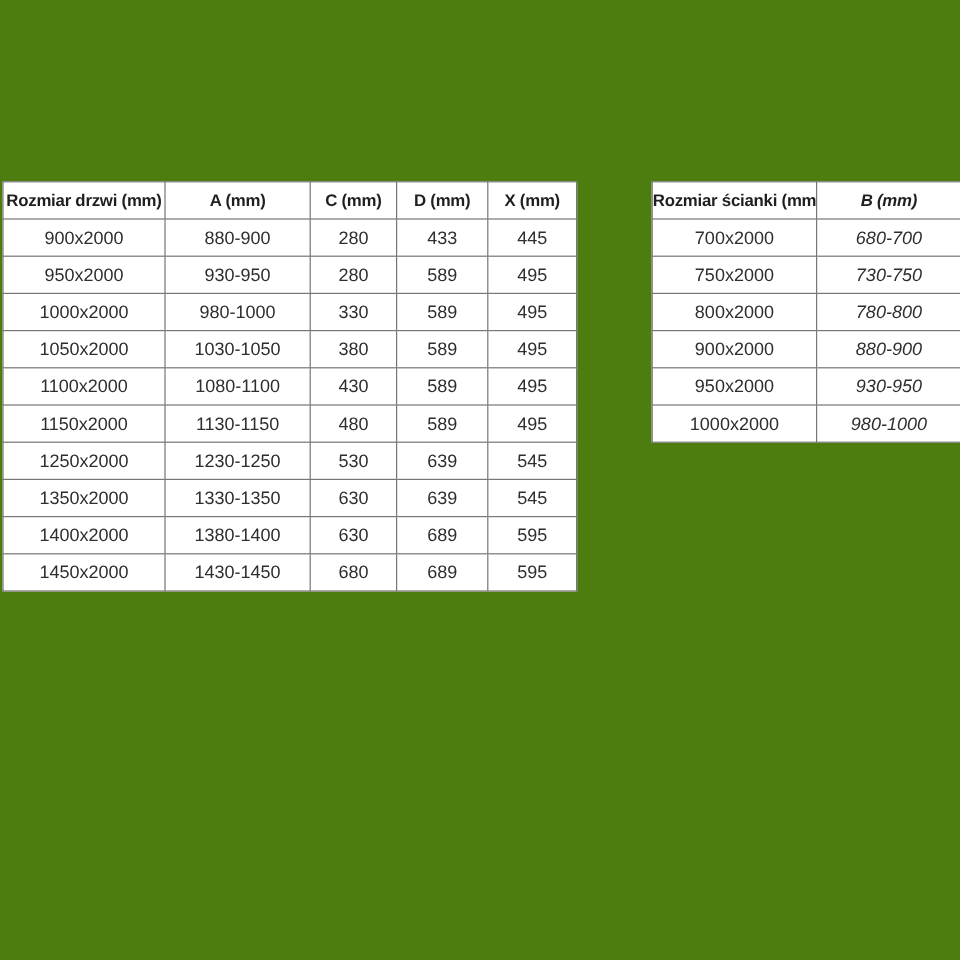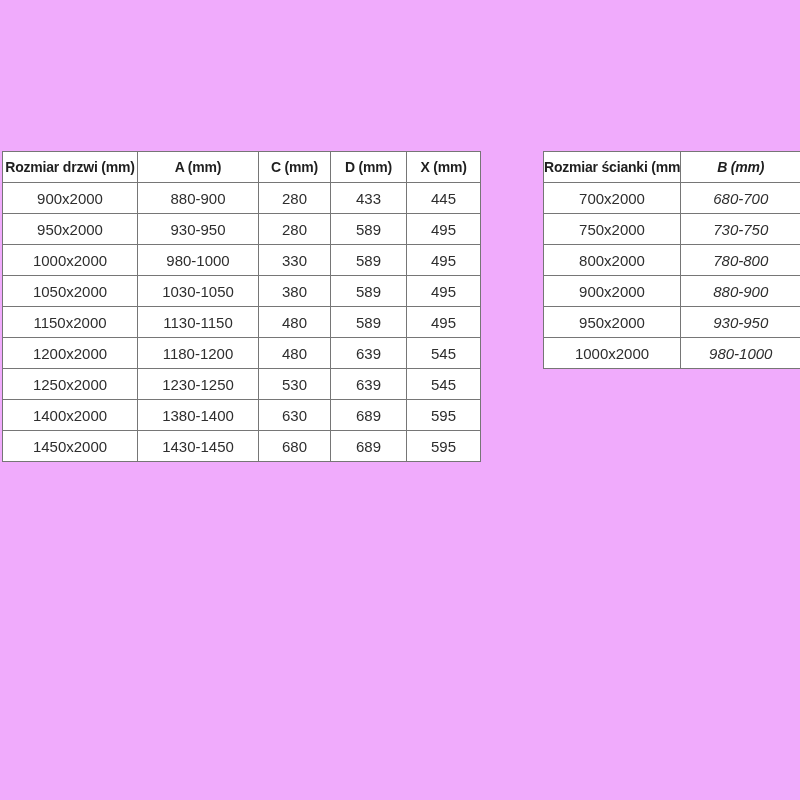--- a/index.html
+++ b/index.html
@@ -10,21 +10,21 @@
     width: 800px;
     height: 800px;
     background: #ffffff;
     font-family: "Liberation Sans", sans-serif;
     overflow: hidden;
   }
   .canvas {
     position: relative;
     width: 800px;
     height: 800px;
-    background: #f0abfc;
+    background: #4d7c0f;
   }
   table.spec {
     position: absolute;
     border-collapse: collapse;
     table-layout: fixed;
     background: #ffffff;
   }
   table.spec th,
   table.spec td {
     border: 1px solid #767676;
@@ -110,37 +110,44 @@
           <td>495</td>
         </tr>
         <tr>
           <td>1050x2000</td>
           <td>1030-1050</td>
           <td>380</td>
           <td>589</td>
           <td>495</td>
         </tr>
         <tr>
+          <td>1100x2000</td>
+          <td>1080-1100</td>
+          <td>430</td>
+          <td>589</td>
+          <td>495</td>
+        </tr>
+        <tr>
           <td>1150x2000</td>
           <td>1130-1150</td>
           <td>480</td>
           <td>589</td>
           <td>495</td>
         </tr>
         <tr>
-          <td>1200x2000</td>
-          <td>1180-1200</td>
-          <td>480</td>
-          <td>639</td>
-          <td>545</td>
-        </tr>
-        <tr>
           <td>1250x2000</td>
           <td>1230-1250</td>
           <td>530</td>
+          <td>639</td>
+          <td>545</td>
+        </tr>
+        <tr>
+          <td>1350x2000</td>
+          <td>1330-1350</td>
+          <td>630</td>
           <td>639</td>
           <td>545</td>
         </tr>
         <tr>
           <td>1400x2000</td>
           <td>1380-1400</td>
           <td>630</td>
           <td>689</td>
           <td>595</td>
         </tr>

